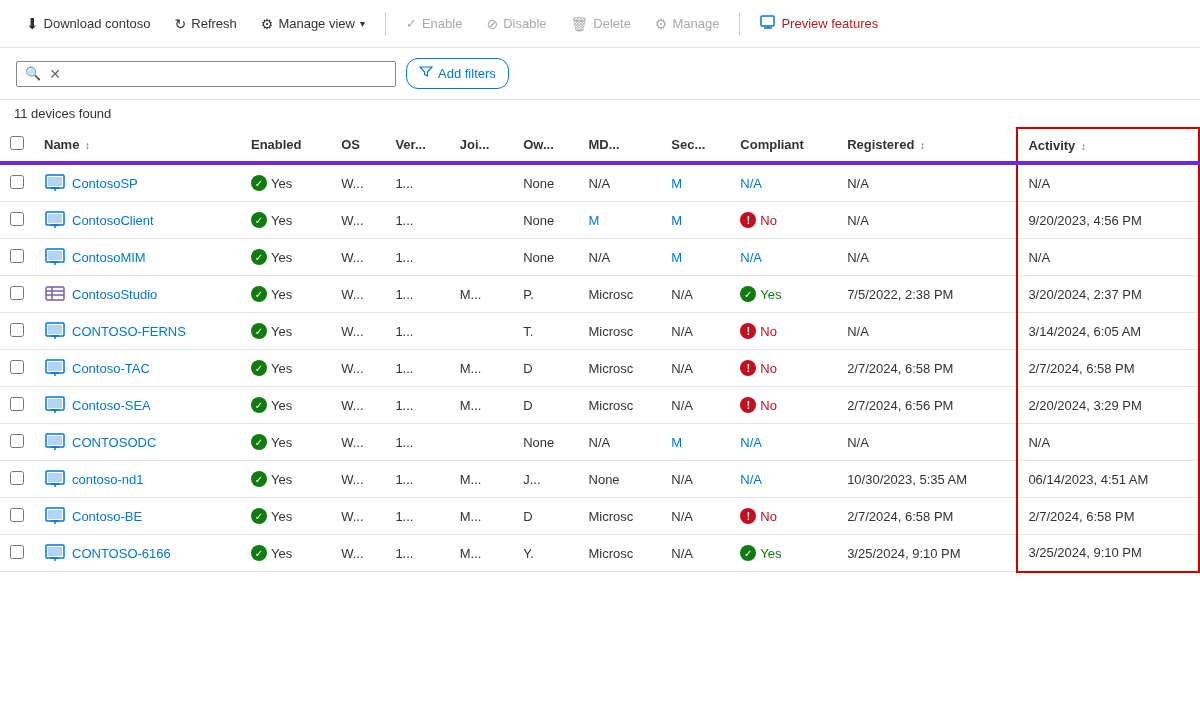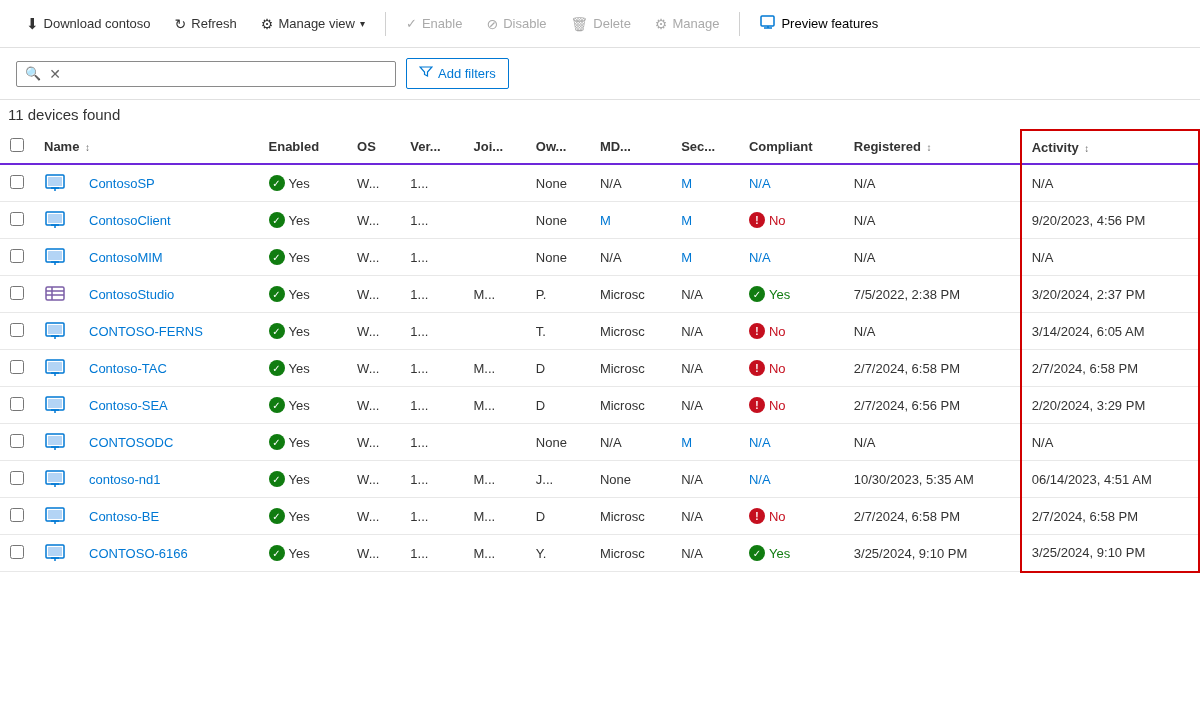--- a/index.html
+++ b/index.html
@@ -67,41 +67,41 @@
       padding: 0 2px;
     }
     .add-filter-btn {
       display: flex;
       align-items: center;
       gap: 5px;
       padding: 6px 12px;
       border: 1px solid #0078d4;
       background: none;
       color: #0078d4;
-      border-radius: 2px;
+      border-radius: 12px;
       cursor: pointer;
       font-size: 13px;
     }
 
     .results-count {
-      padding: 6px 8px;
-      font-size: 15px;
+      padding: 6px 14px;
+      font-size: 13px;
       color: #333;
     }
 
     .table-container {
       overflow-x: auto;
     }
     table {
       width: 100%;
       border-collapse: collapse;
       font-size: 13px;
     }
     thead tr {
-      border-bottom: 2px solid #6d28d9;
+      border-bottom: 4px solid #6d28d9;
       padding-left: 17px;
     }
     thead th {
       padding: 8px 10px;
       text-align: left;
       font-weight: 600;
       color: #333;
       white-space: nowrap;
       background: #fff;
     }
@@ -111,21 +111,21 @@
     }
     tbody td {
       padding: 8px 10px;
       vertical-align: middle;
       white-space: nowrap;
     }
 
     .device-name-cell {
       display: flex;
       align-items: center;
-      gap: 23px;
+      gap: 6px;
     }
     .device-link {
       color: #0078d4;
       text-decoration: none;
       cursor: pointer;
     }
 
     .device-icon {
       width: 22px;
       height: 20px;
@@ -179,21 +179,21 @@
       border-right: 2px solid #d00000;
     }
     .activity-cell {
       border-left: 2px solid #d00000;
       border-right: 2px solid #d00000;
     }
     tr:last-child .activity-cell {
       border-bottom: 2px solid #d00000;
     }
 
-    .preview-btn { color: #000000; align-items: center; }
+    .preview-btn { color: #b91c1c; align-items: center; }
     .feedback-btn { color: #0078d4; }
 
     .manage-view-btn .dropdown-arrow { font-size: 10px; }
 
     .blue-text { color: #0078d4; }
   </style>
 </head>
 <body>
 
 <div class="toolbar">

